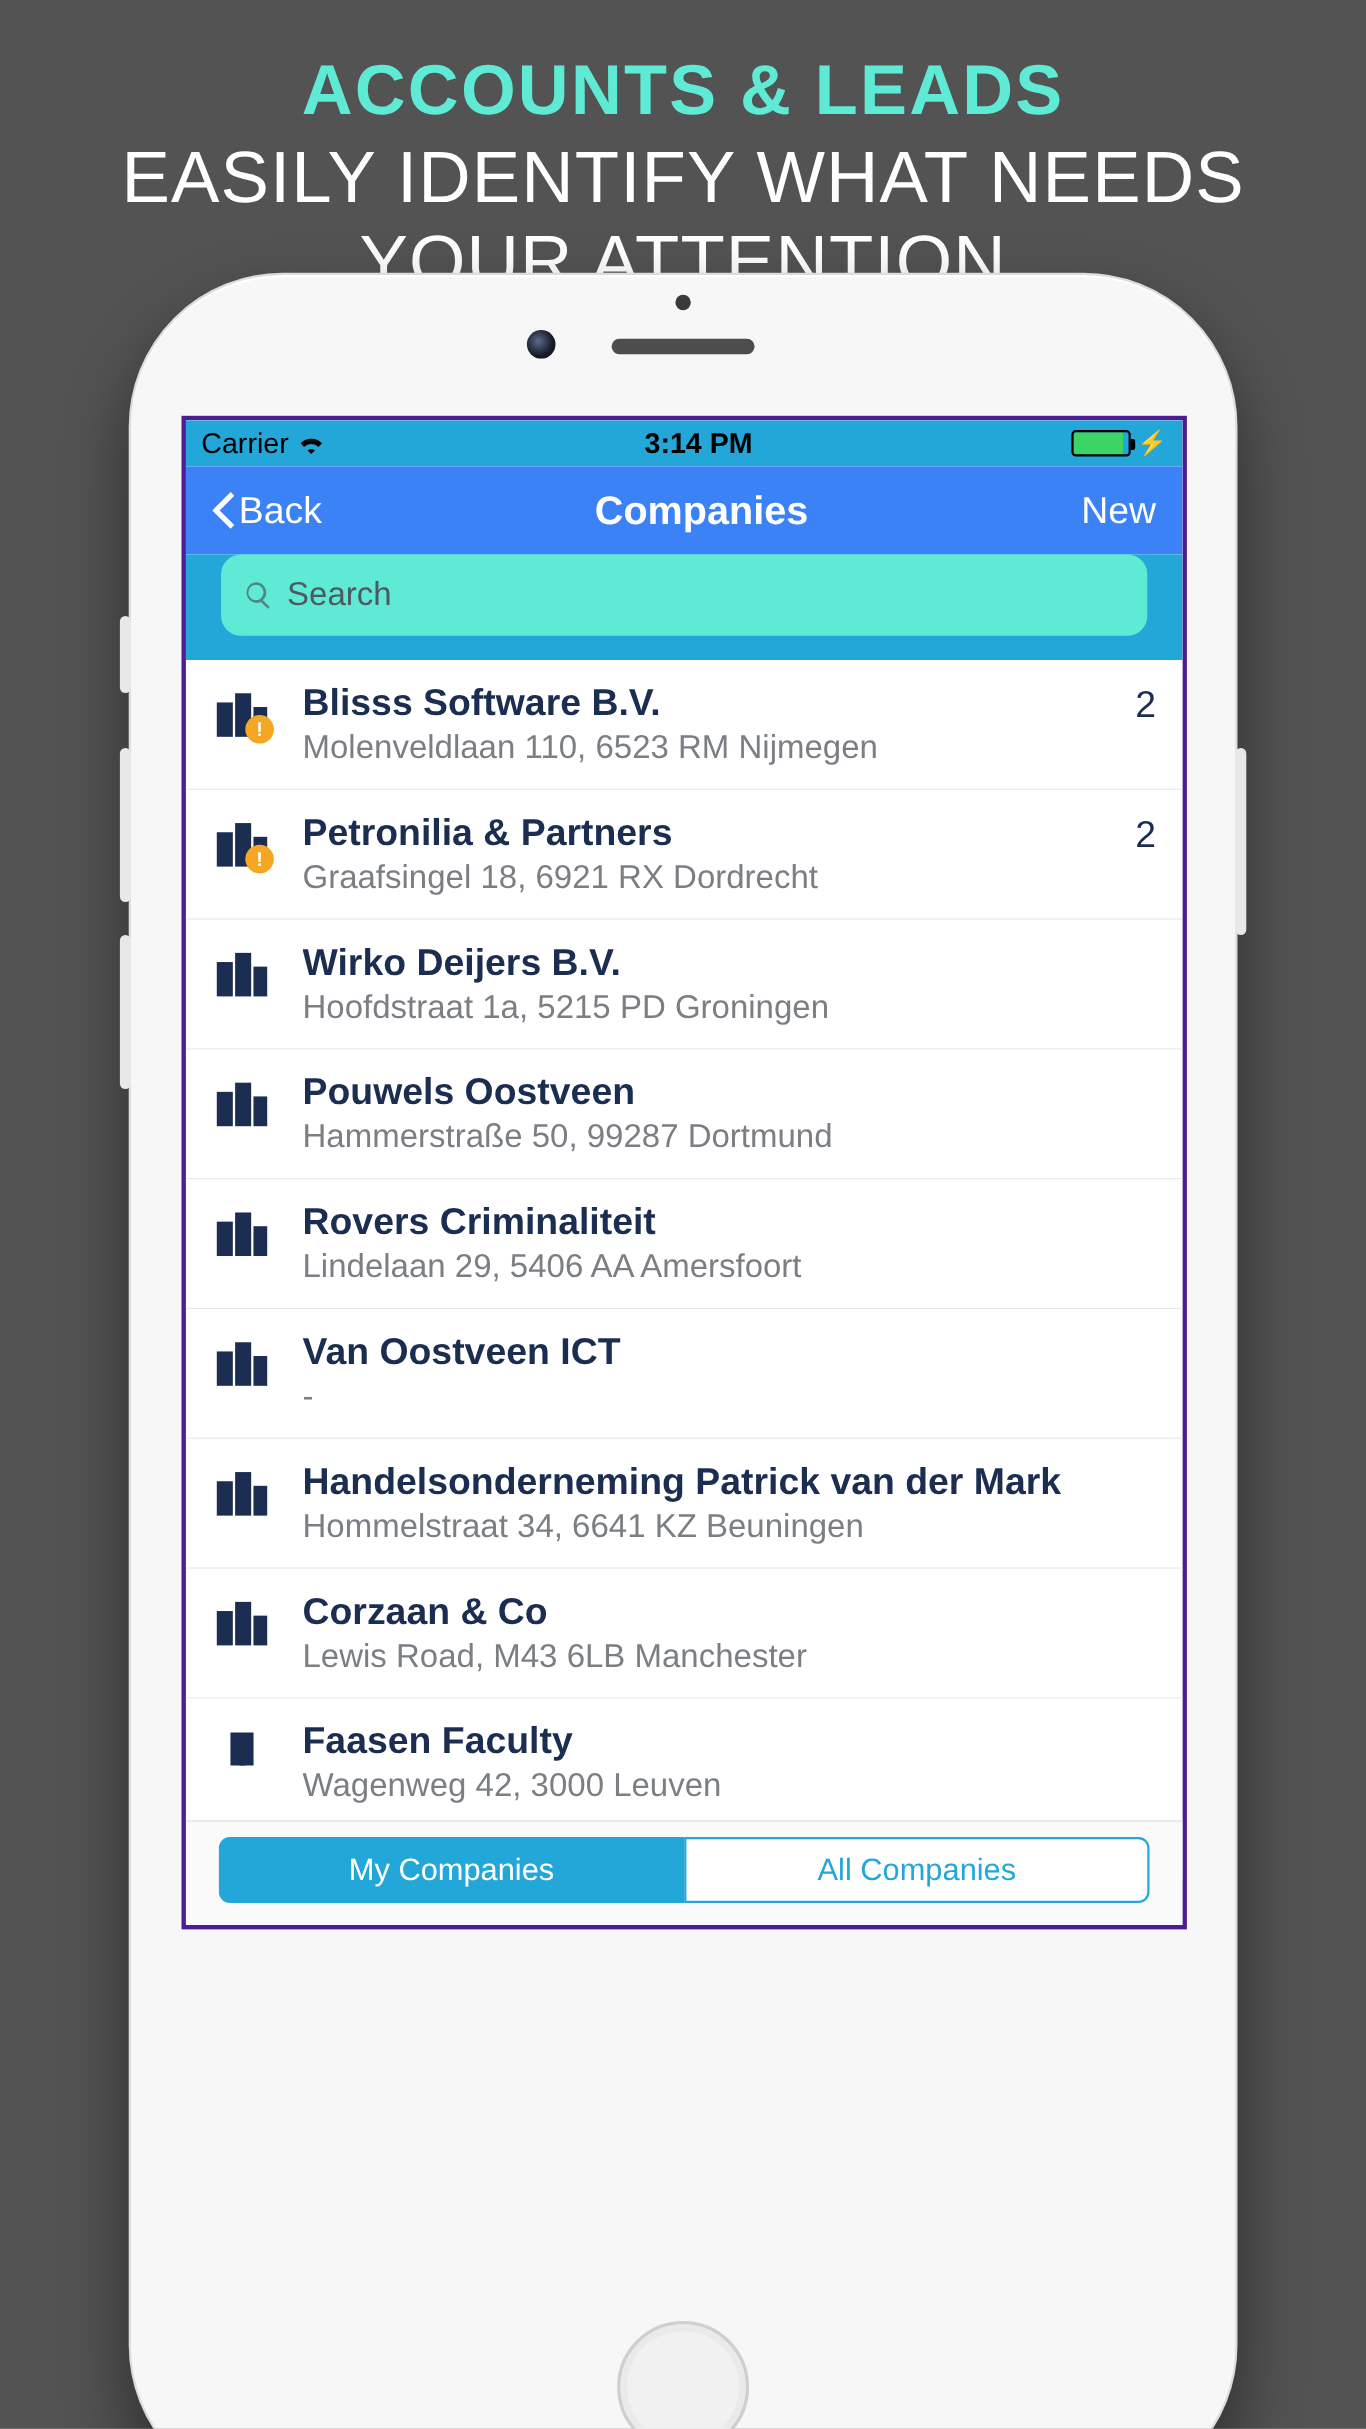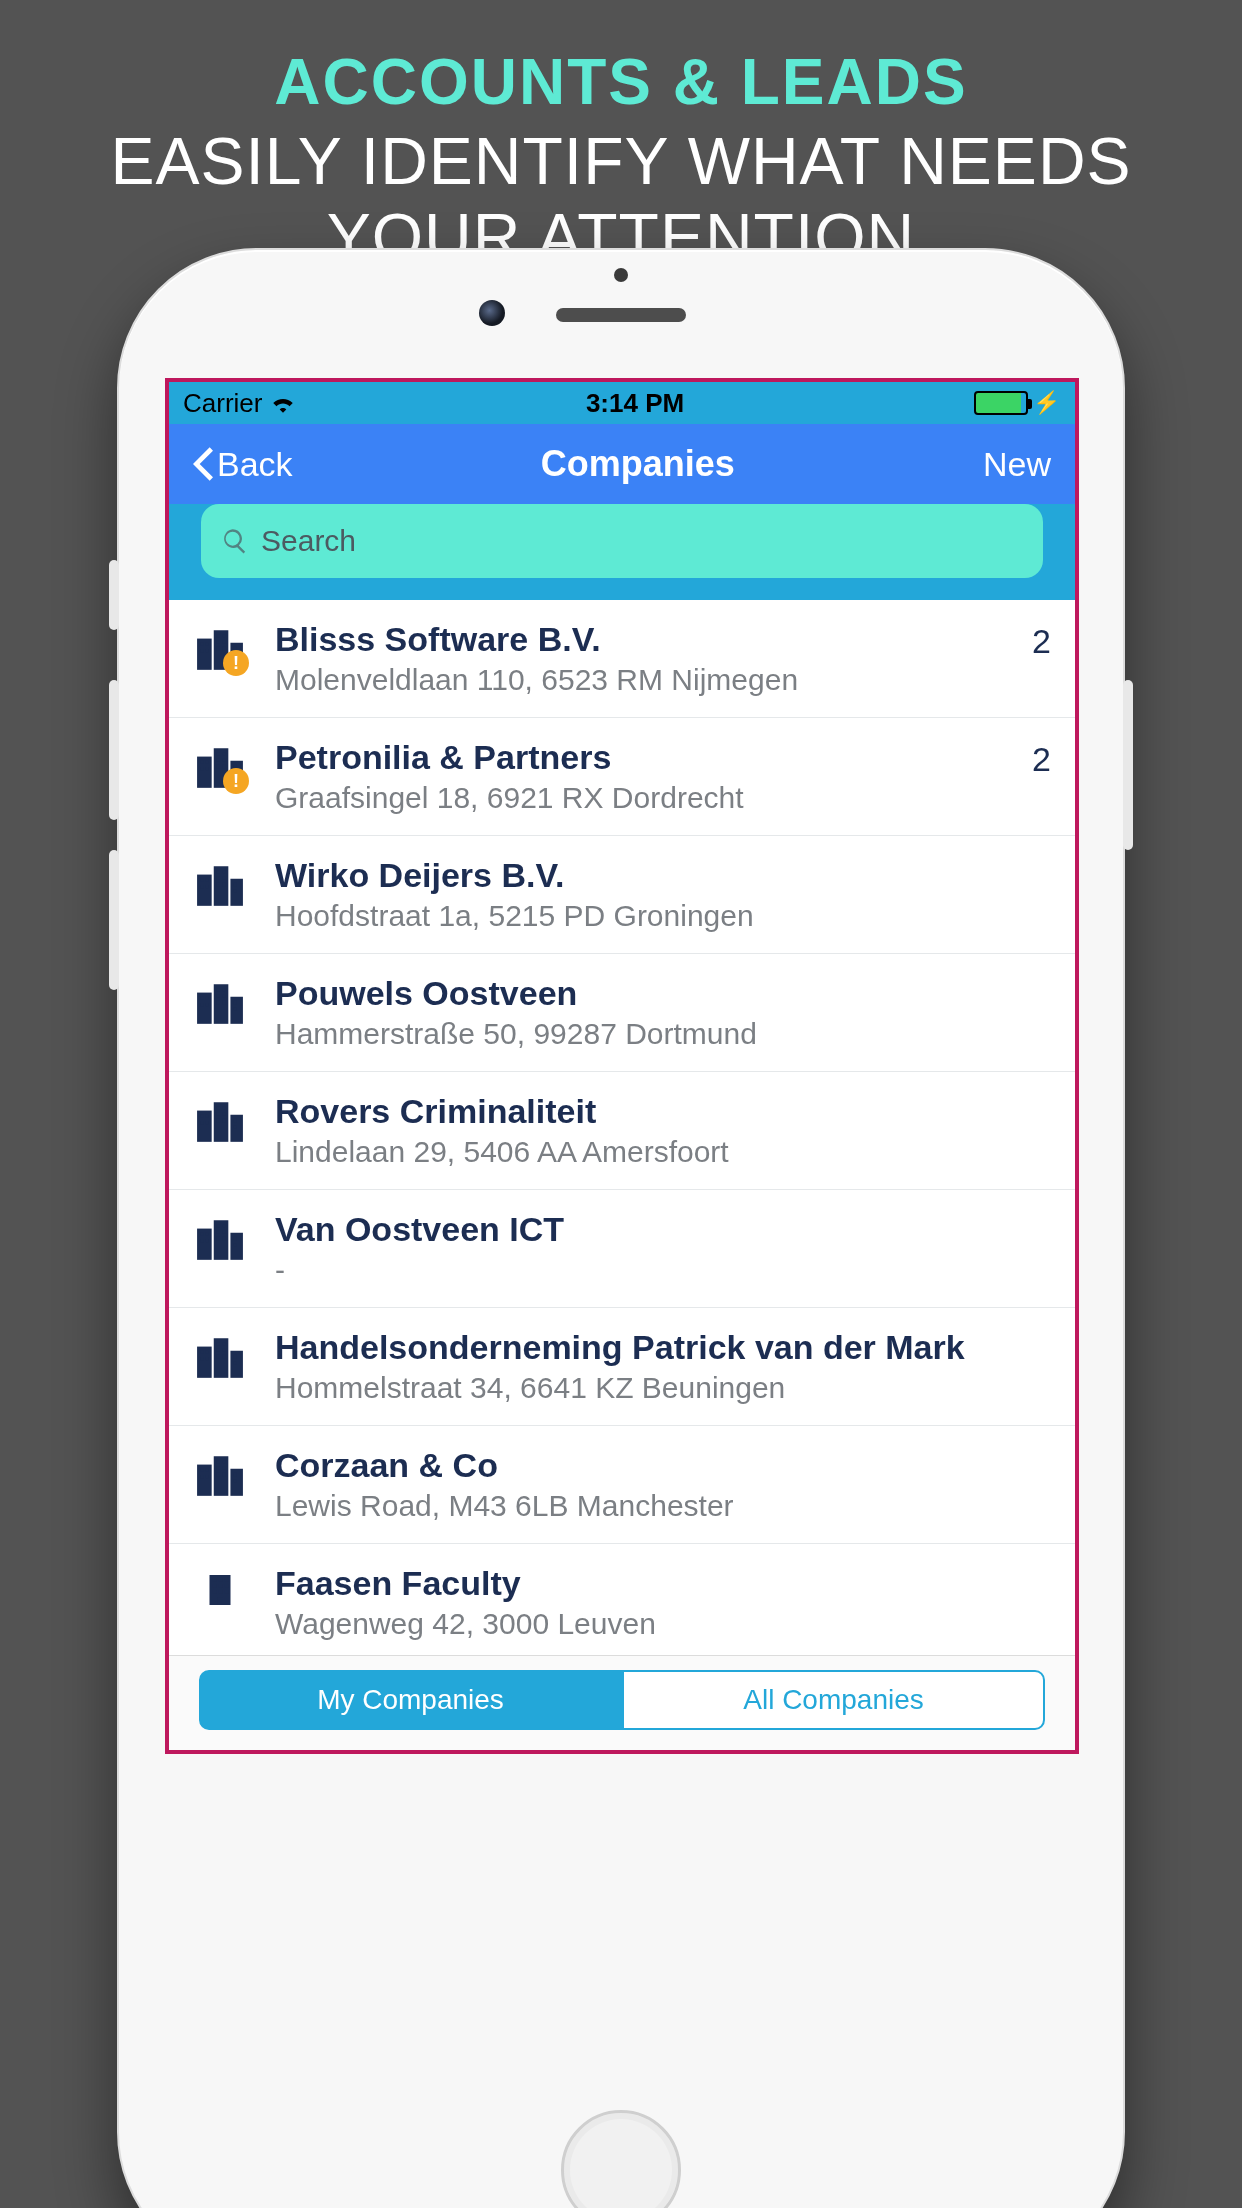--- a/index.html
+++ b/index.html
@@ -76,21 +76,21 @@
   .side-btn.l2 { left: -10px; top: 430px; width: 10px; height: 140px; }
   .side-btn.l3 { left: -10px; top: 600px; width: 10px; height: 140px; }
   .side-btn.r1 { right: -10px; top: 430px; width: 10px; height: 170px; }
 
   
   .screen {
     position: absolute;
     left: 46px; top: 128px;
     width: 914px; height: 1376px;
     background: #fff;
-    border: 4px solid #be185d;
+    border: 4px solid #4c1d95;
     overflow: hidden;
     font-size: 30px;
   }
 
   
   .statusbar {
     height: 42px;
     background: #23a7d9;
     display: flex;
     align-items: center;

